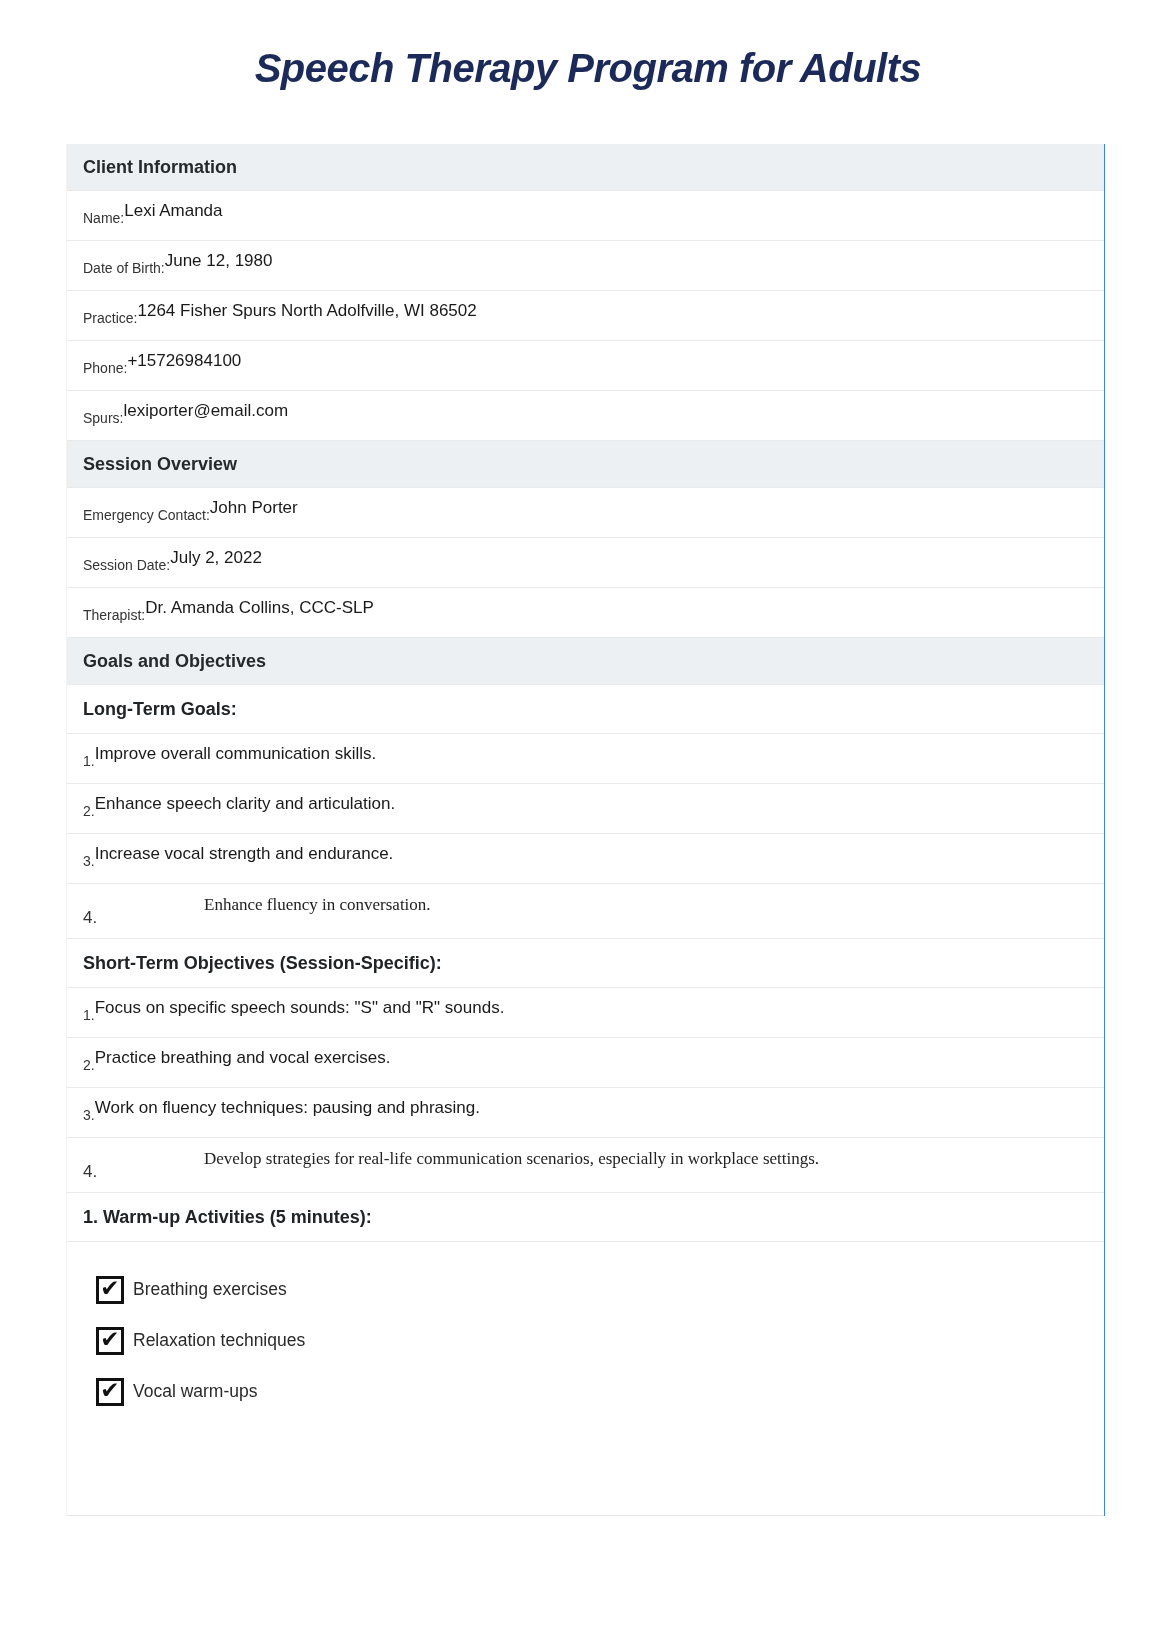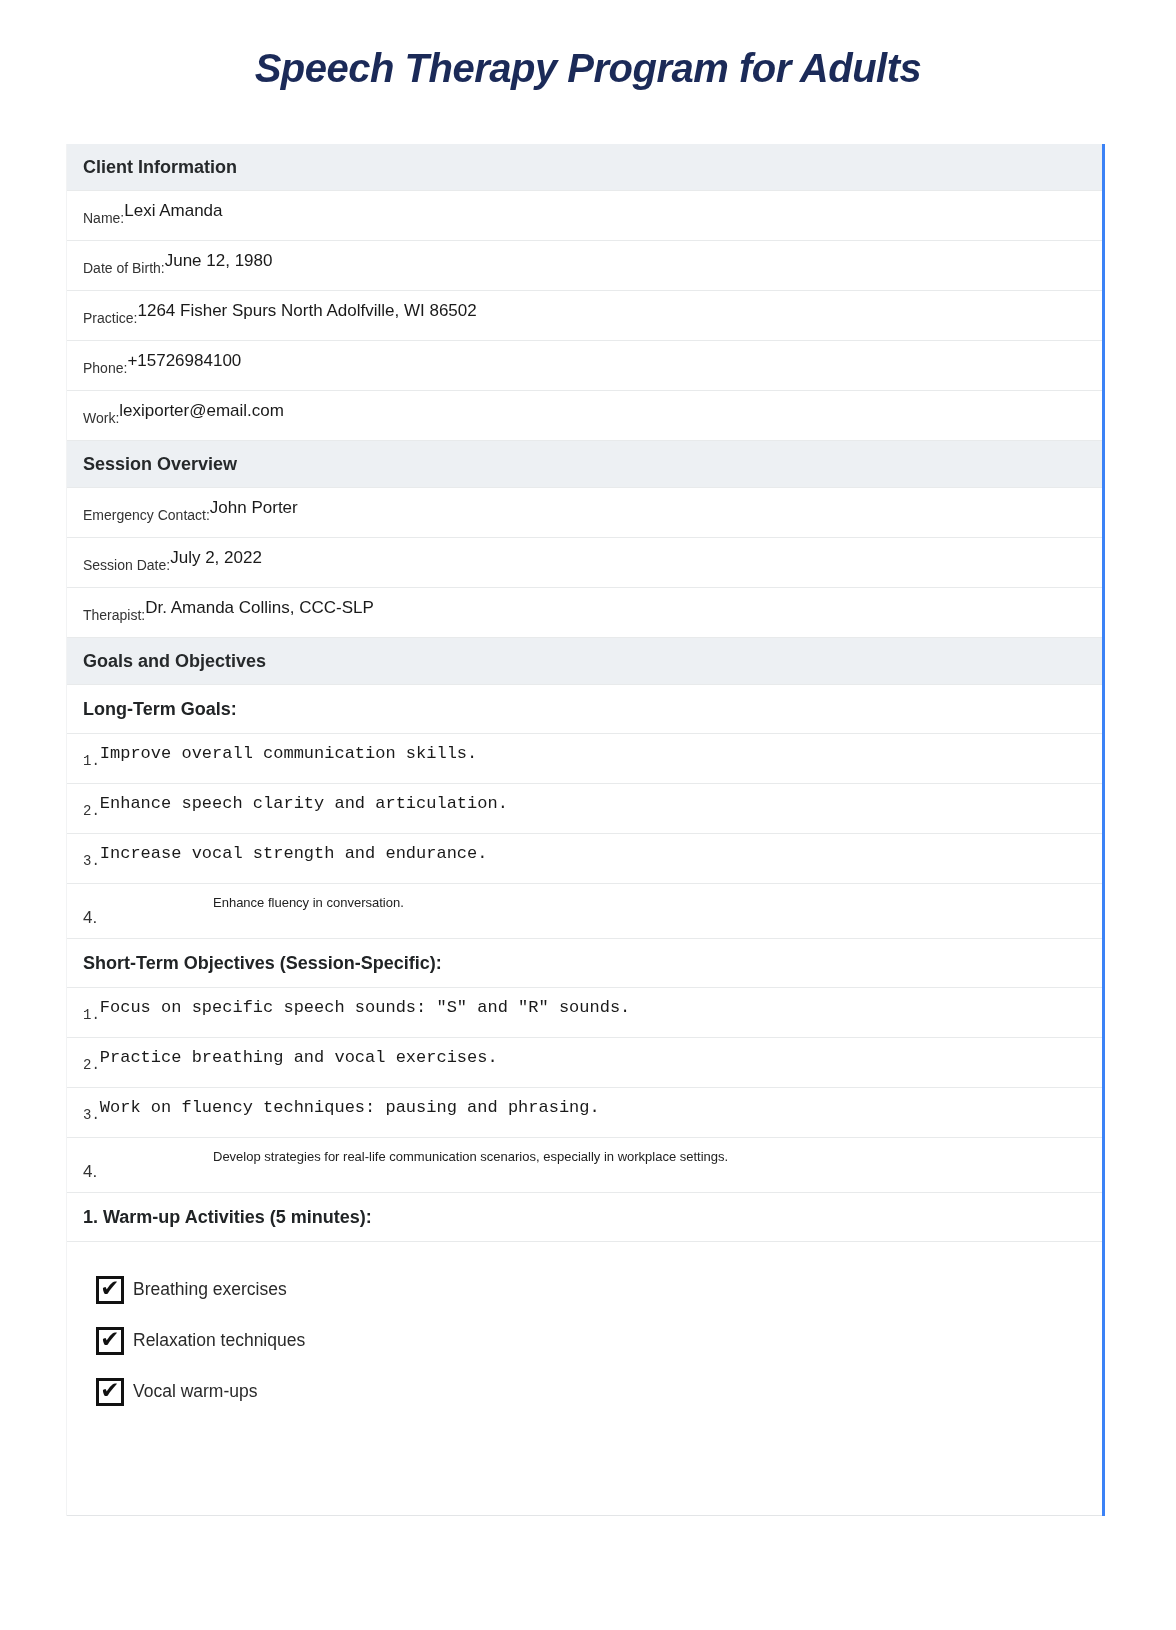--- a/index.html
+++ b/index.html
@@ -17,21 +17,21 @@
     font-size: 40px;
     line-height: 1.2;
     font-weight: bold;
     color: #1b2a58;
     letter-spacing: -0.5px;
     font-style: italic;
   }
   .doc-table {
     width: 1039px;
     margin: 52px 0 8px 66px;
-    border-right: 3px solid #3b82f6;
+    border-right: 1px solid #3b82f6;
     border-left: 1px solid #f2f3f4;
     background: #7dd3fc;
   }
   .tr {
     position: relative;
     border-bottom: 1px solid #e8eaeb;
     background: #ffffff;
     padding: 0 16px;
   }
   .section-header {
@@ -57,35 +57,36 @@
   .field-label, .item-number {
     font-size: 14px;
     color: #333333;
   }
   .field-value, .item-text {
     font-size: 17px;
     color: #1a1a1a;
     position: relative;
     top: -7px;
   }
-  .item-row { height: 50px; padding-top: 17px; font-family: Liberation Mono, monospace; }
+  .item-row { height: 50px; padding-top: 17px; }
   .item-row-special { height: 55px; }
   .item-number-special {
     position: absolute;
     left: 16px;
     top: 24px;
     font-size: 17px;
     color: #333333;
   }
   .item-text-small {
     position: absolute;
-    left: 146px;
+    left: 137px;
     top: 11px;
-    font-size: 13px;
+    font-size: 17px;
     color: #222222;
+    font-family: Liberation Serif, serif;
   }
   .checkbox-area {
     height: 274px;
     padding-top: 30px;
     border-bottom: 1px solid #e3e5e7;
   }
   .check-item {
     display: flex;
     align-items: center;
     margin: 0 0 16px 13px;
@@ -133,21 +134,21 @@
   <div class="tr field-row">
     <span class="field-label">Date of Birth:</span><span class="field-value">June 12, 1980</span>
   </div>
   <div class="tr field-row">
     <span class="field-label">Practice:</span><span class="field-value">1264 Fisher Spurs North Adolfville, WI 86502</span>
   </div>
   <div class="tr field-row">
     <span class="field-label">Phone:</span><span class="field-value">+15726984100</span>
   </div>
   <div class="tr field-row">
-    <span class="field-label">Work:</span><span class="field-value">lexiporter@email.com</span>
+    <span class="field-label">Spurs:</span><span class="field-value">lexiporter@email.com</span>
   </div>
   <div class="tr section-header">
     <span class="hd-text">Session Overview</span>
   </div>
 
   <div class="tr field-row">
     <span class="field-label">Emergency Contact:</span><span class="field-value">John Porter</span>
   </div>
   <div class="tr field-row">
     <span class="field-label">Session Date:</span><span class="field-value">July 2, 2022</span>

